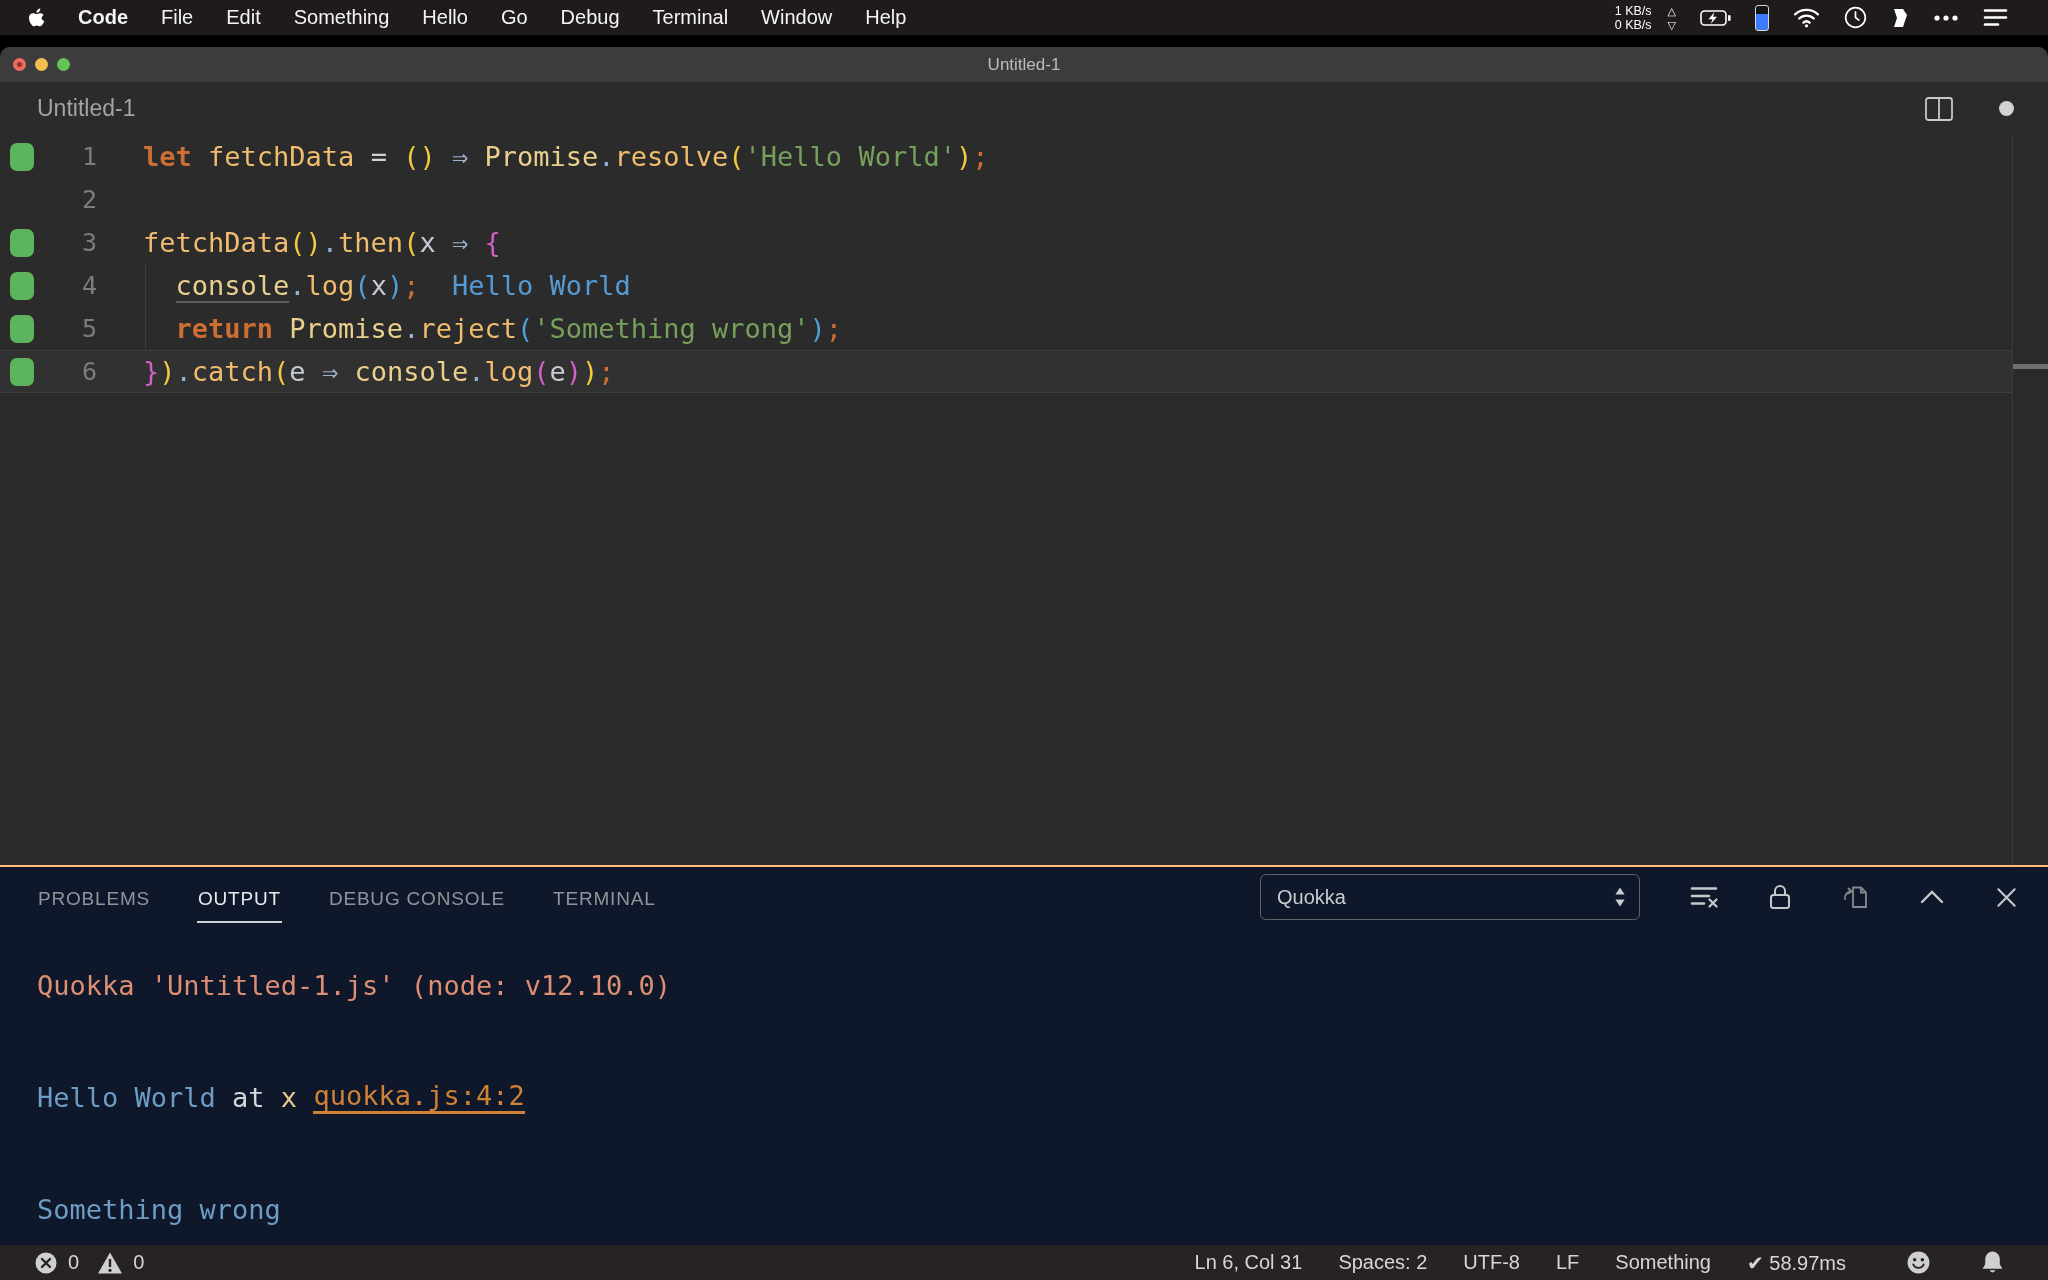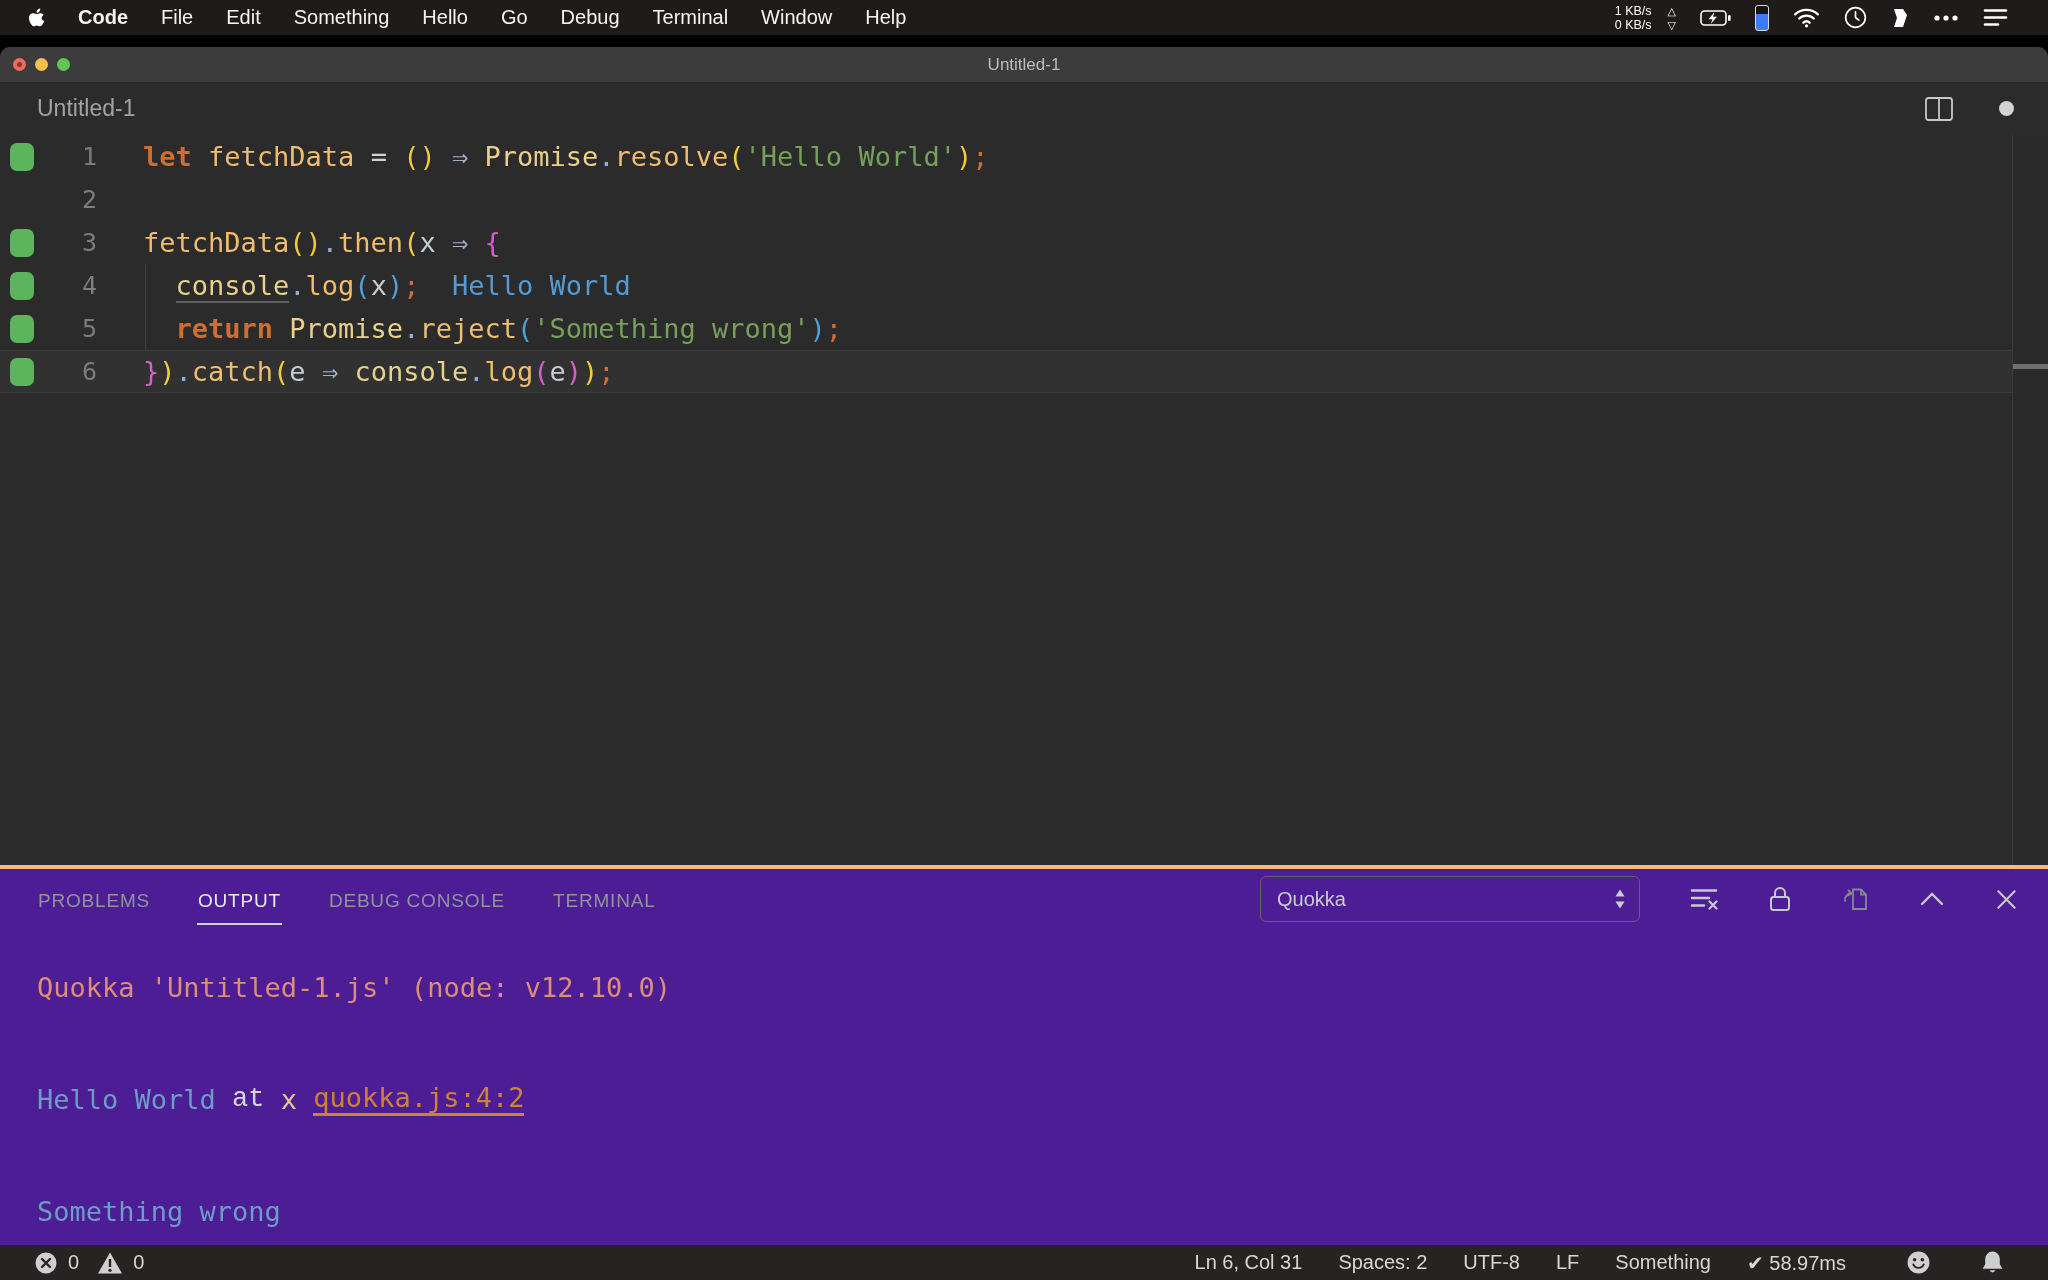--- a/index.html
+++ b/index.html
@@ -45,21 +45,21 @@
   .code-row.current{background:#313131;box-shadow:inset 0 1px 0 #3d3d3d, inset 0 -1px 0 #3d3d3d;}
   .marker-cell{width:44px;padding-left:10px;box-sizing:border-box;display:flex;align-items:center;flex:0 0 auto;}
   .cov{width:24px;height:28px;border-radius:7px;}
   .num-cell{width:53px;text-align:right;font-family:"DejaVu Sans Mono",monospace;font-size:25px;color:#787d81;flex:0 0 auto;}
   .code-cell{margin-left:46px;font-family:"DejaVu Sans Mono",monospace;font-size:27px;white-space:pre;}
   .indent-guide{position:absolute;left:145px;top:129px;width:1px;height:86px;background:#3f3f3f;}
   .overview{position:absolute;right:0;top:0;width:35px;height:100%;border-left:1px solid #3a3a3a;background:#2a2a2a;}
   .overview-mark{position:absolute;right:0;top:229px;width:35px;height:5px;background:#6e6e6e;}
 
   
-  .panel{height:380px;background:#4c1d95;border-top:4px solid #fdba74;box-sizing:border-box;flex:0 0 auto;}
+  .panel{height:380px;background:#0f172a;border-top:2px solid #fdba74;box-sizing:border-box;flex:0 0 auto;}
   .panel-header{height:60px;display:flex;align-items:center;padding:0 30px 0 37px;}
   .tabs{display:flex;gap:46px;font-size:19px;letter-spacing:.8px;}
   .ptab{color:#8f9598;padding:16px 1px 11px;border-bottom:2px solid transparent;white-space:nowrap;}
   .ptab.active{color:#e8eaeb;border-bottom-color:#cfd2d3;}
   .panel-right{margin-left:auto;display:flex;align-items:center;gap:50px;}
   .select{width:380px;height:46px;border:1px solid #5f6467;border-radius:6px;display:flex;align-items:center;
           justify-content:space-between;padding:0 12px 0 16px;font-size:20px;color:#c9cccd;box-sizing:border-box;}
   .output{padding:30px 0 0 37px;font-family:"DejaVu Sans Mono",monospace;font-size:27px;}
   .out-row{height:56px;display:flex;align-items:center;white-space:pre;}
 
@@ -273,21 +273,21 @@
           <span class="icon">
             <svg width="23" height="23" viewBox="0 0 24 24" stroke="#c5c9cb" stroke-width="2.2" stroke-linecap="round">
                 <path d="M3.5 3.5 L20.5 20.5 M20.5 3.5 L3.5 20.5"></path>
               </svg>
           </span>
         </div>
       </div>
       <div class="output" id="output">
           <div class="out-row"><span style="color: rgb(221, 142, 115);">Quokka 'Untitled-1.js' (node: v12.10.0)</span></div>
           <div class="out-row"></div>
-          <div class="out-row"><span style="color: rgb(109, 156, 197);">Hello World</span><span style="color: rgb(211, 215, 218); font-family: Liberation Mono, monospace;"> at </span><span style="color: rgb(232, 200, 139);">x</span><span style="color: rgb(211, 215, 218);"> </span><span style="color: rgb(207, 129, 54); font-weight: normal; border-bottom: 3px solid rgb(207, 129, 54); padding-bottom: 0;">quokka.js:4:2</span></div>
+          <div class="out-row"><span style="color: rgb(109, 156, 197);">Hello World</span><span style="color: rgb(211, 215, 218);"> at </span><span style="color: rgb(232, 200, 139);">x</span><span style="color: rgb(211, 215, 218);"> </span><span style="color: rgb(207, 129, 54); font-weight: normal; border-bottom: 3px solid rgb(207, 129, 54); padding-bottom: 0;">quokka.js:4:2</span></div>
           <div class="out-row"></div>
           <div class="out-row"><span style="color: rgb(109, 156, 197);">Something wrong</span></div>
         </div>
     </div>
 
     <div class="statusbar">
       <div class="sb-left">
         <span class="icon">
           <svg width="24" height="24" viewBox="0 0 24 24">
               <circle cx="12" cy="12" r="10.5" fill="#cfcfcf"></circle>

